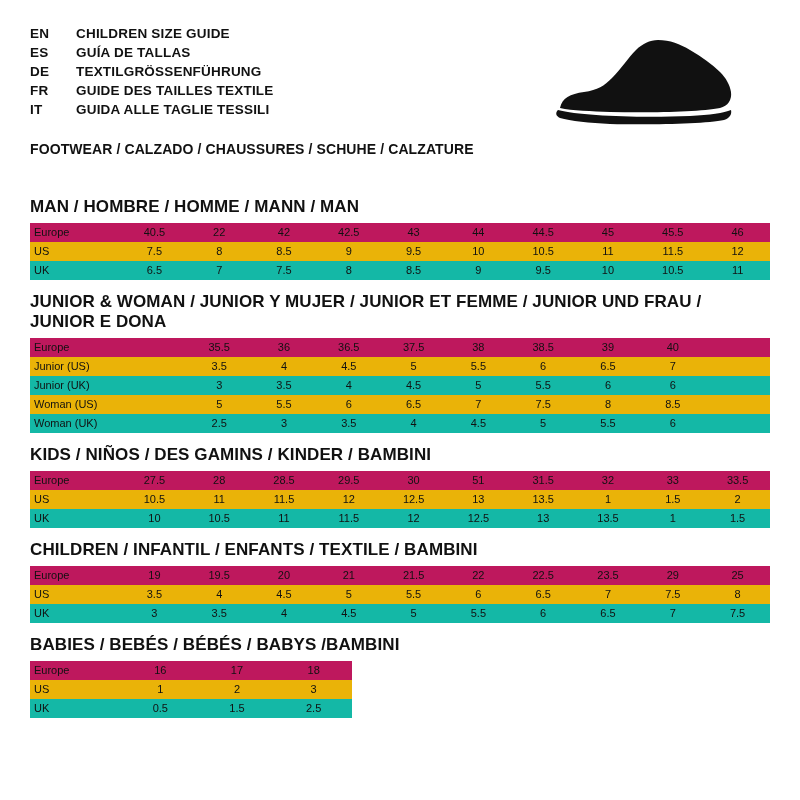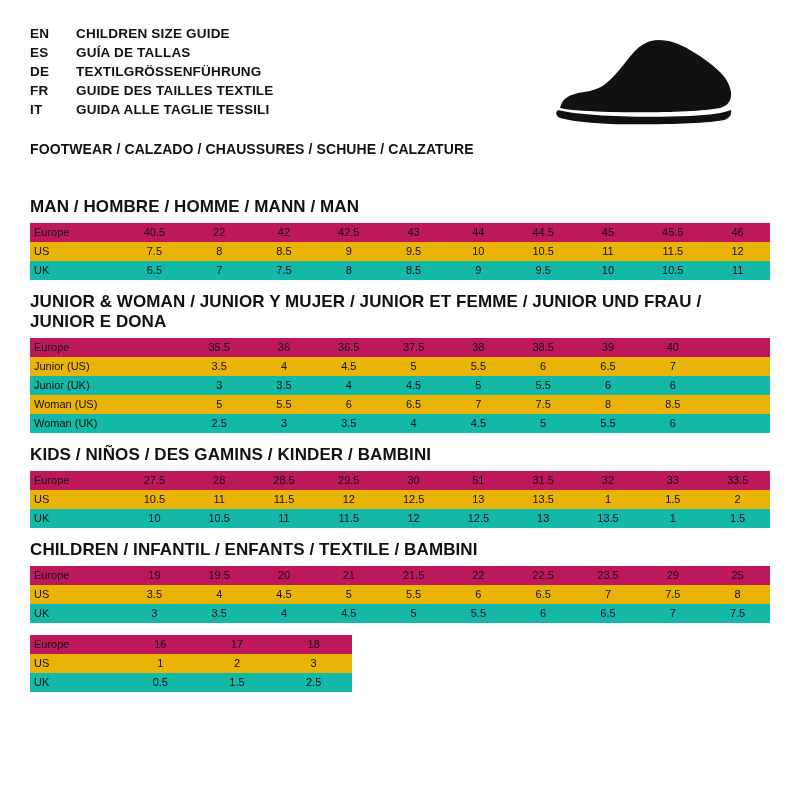--- a/index.html
+++ b/index.html
@@ -406,20 +406,21 @@
               <td>5.5</td>
               <td>6</td>
               <td>6.5</td>
               <td>7</td>
               <td>7.5</td>
             </tr>
           </tbody>
         </table>
       </div>
       <div class="section">
+        <div class="section-title">BABIES / BEBÉS / BÉBÉS / BABYS /BAMBINI</div>
         <table class="sizes babies">
           <colgroup>
             <col class="col-label">
             <col>
             <col>
             <col>
           </colgroup>
           <tbody>
             <tr class="head">
               <td class="label">Europe</td>

